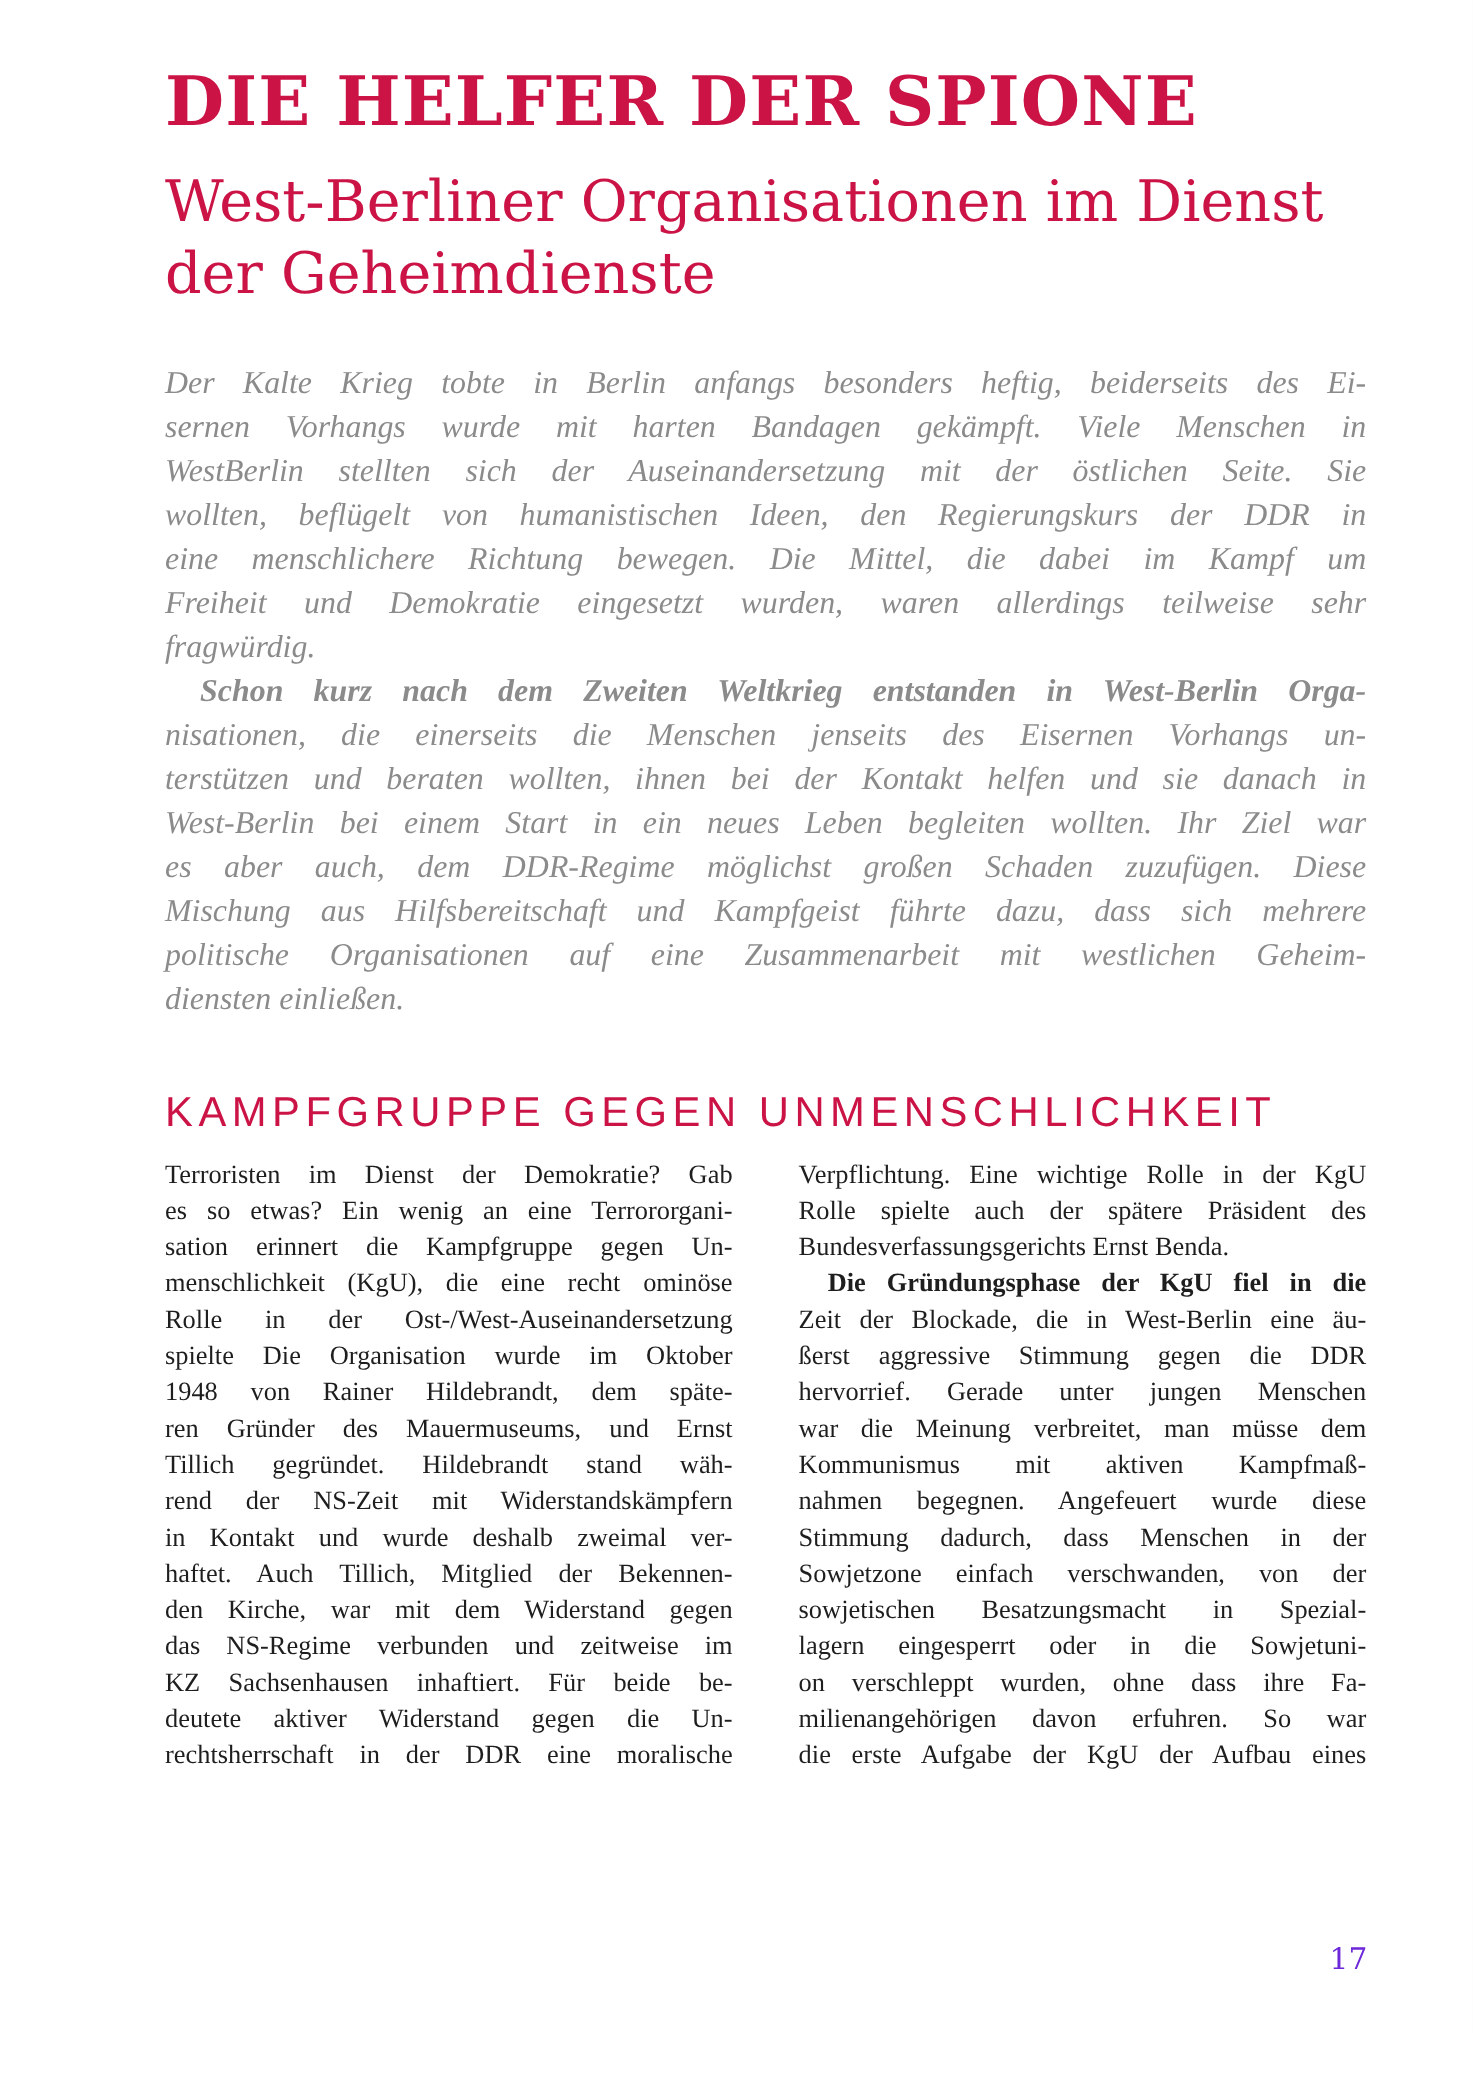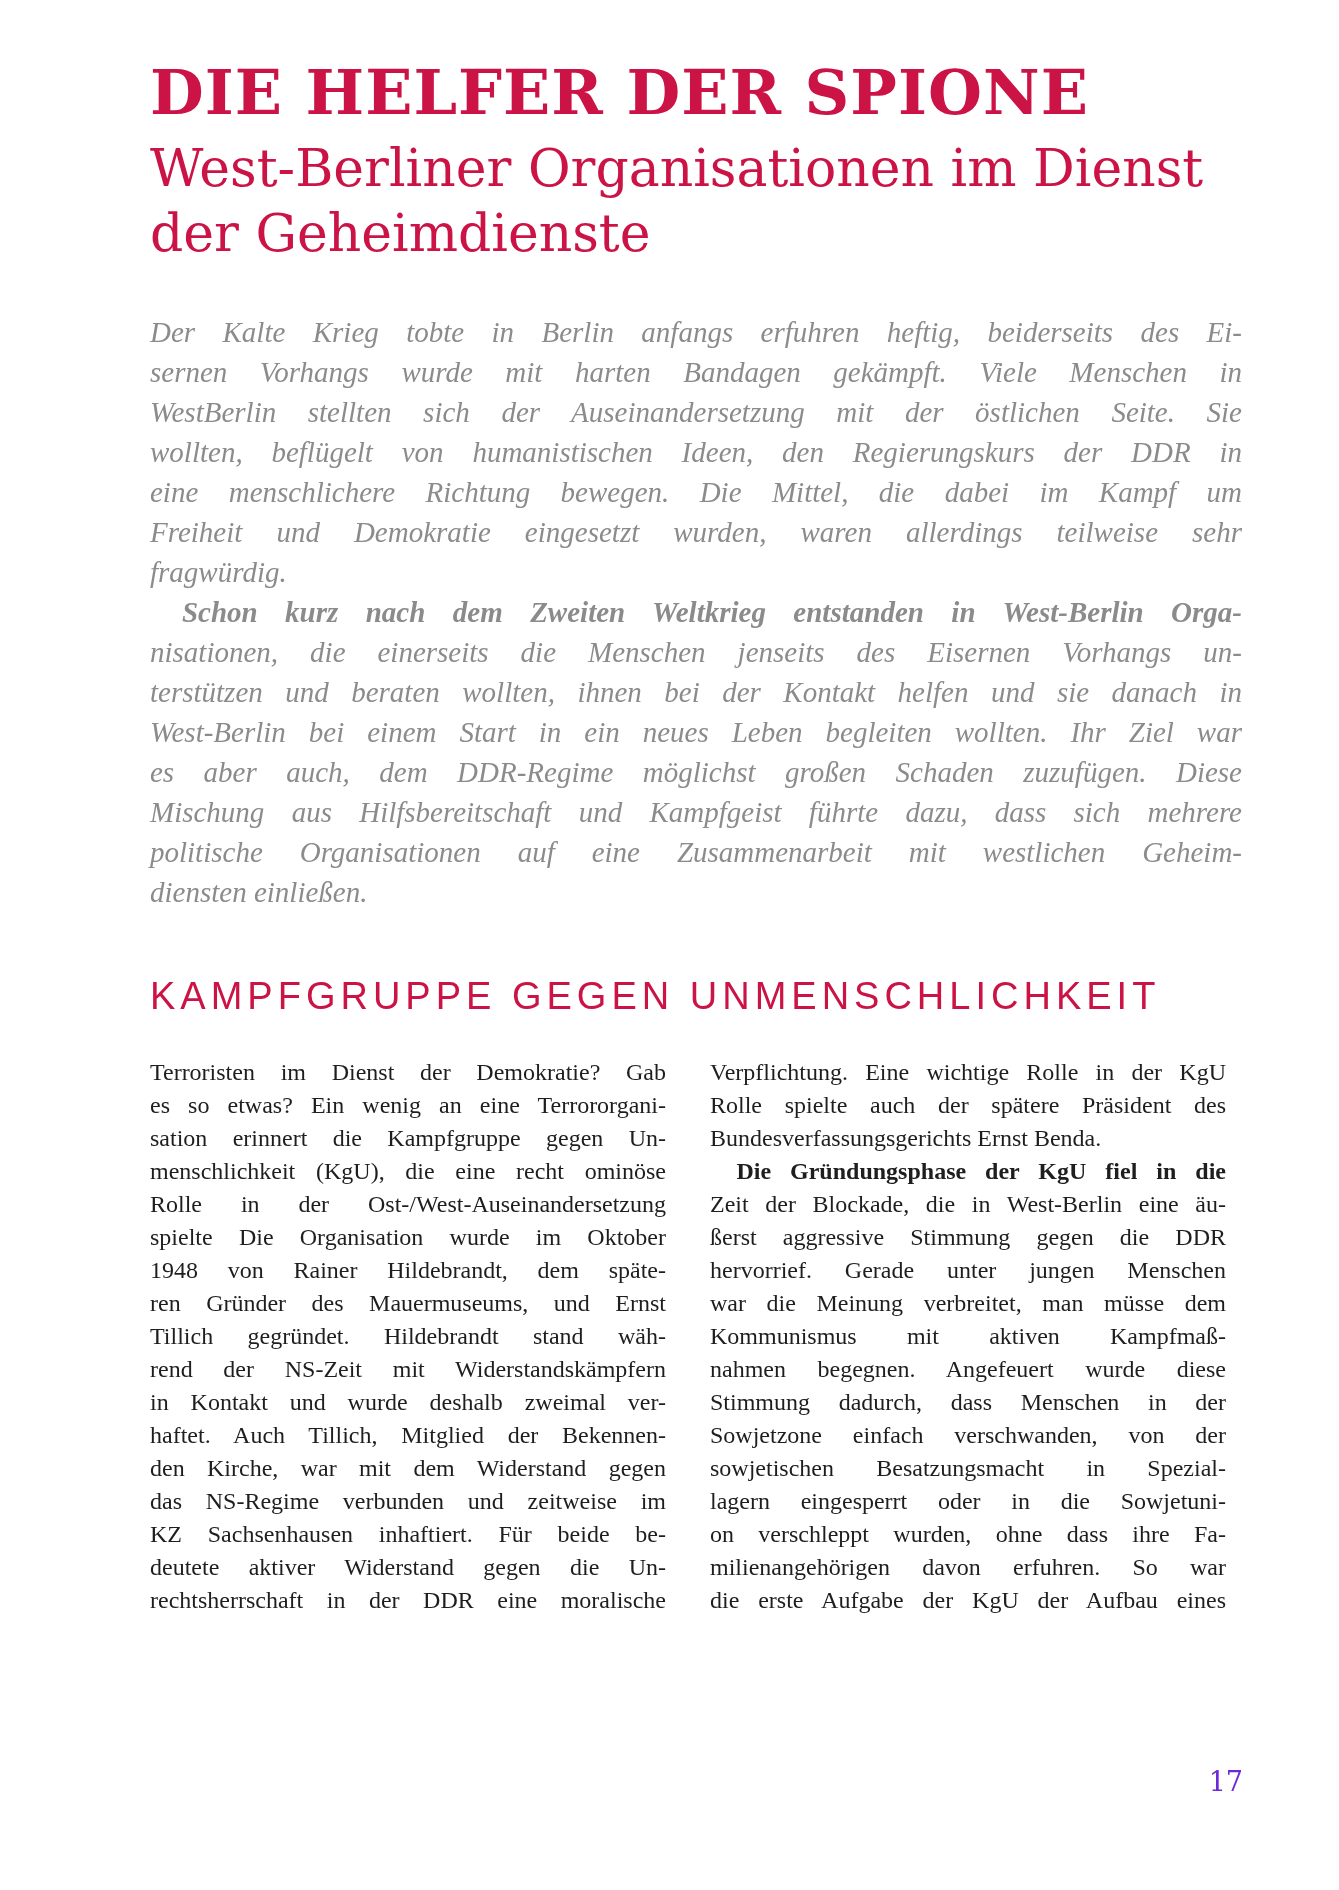--- a/index.html
+++ b/index.html
@@ -22,21 +22,21 @@
     margin: 0;
     padding-top: 60px;
     font-family: "DejaVu Serif", serif;
     font-weight: bold;
     font-size: 62px;
     line-height: 66px;
     letter-spacing: 1px;
     color: var(--accent, #cb1346);
   }
   .subtitle {
-    margin-top: 10px;
+    margin-top: 26px;
     font-family: "DejaVu Serif", serif;
     font-weight: normal;
     font-size: 52px;
     line-height: 65px;
     color: var(--accent, #cb1346);
   }
   .intro {
     margin-top: 46px;
     font-family: "Liberation Serif", serif;
     font-style: italic;
@@ -55,23 +55,23 @@
     margin: 0;
     margin-top: 64px;
     font-family: Liberation Sans, sans-serif;
     font-weight: 400;
     font-size: 38px;
     line-height: 40px;
     letter-spacing: 5px;
     color: var(--accent, #cb1346);
   }
   .columns {
-    margin-top: 40px;
+    margin-top: 20px;
     display: flex;
-    gap: 44px;
+    gap: 60px;
   }
   .col {
     width: 516px;
     font-family: "Liberation Serif", serif;
     font-size: 24px;
     line-height: 33px;
     color: var(--body-black, #1e1e1e);
   }
   .page-number {
     position: absolute;
@@ -89,21 +89,21 @@
   <div class="content">
 
     <h1 class="chapter-title">DIE HELFER DER SPIONE</h1>
 
     <div class="subtitle">
         <div>West-Berliner Organisationen im Dienst</div>
         <div>der Geheimdienste</div>
       </div>
 
     <div class="intro">
-        <div class="line">Der Kalte Krieg tobte in Berlin anfangs erfuhren heftig, beiderseits des Ei-</div>
+        <div class="line">Der Kalte Krieg tobte in Berlin anfangs besonders heftig, beiderseits des Ei-</div>
         <div class="line">sernen Vorhangs wurde mit harten Bandagen gekämpft. Viele Menschen in</div>
         <div class="line">WestBerlin stellten sich der Auseinandersetzung mit der östlichen Seite. Sie</div>
         <div class="line">wollten, beflügelt von humanistischen Ideen, den Regierungskurs der DDR in</div>
         <div class="line">eine menschlichere Richtung bewegen. Die Mittel, die dabei im Kampf um</div>
         <div class="line">Freiheit und Demokratie eingesetzt wurden, waren allerdings teilweise sehr</div>
         <div class="line para-end">fragwürdig.</div>
         <div class="line indent">Schon kurz nach dem Zweiten Weltkrieg entstanden in West-Berlin Orga-</div>
         <div class="line">nisationen, die einerseits die Menschen jenseits des Eisernen Vorhangs un-</div>
         <div class="line">terstützen und beraten wollten, ihnen bei der Kontakt helfen und sie danach in</div>
         <div class="line">West-Berlin bei einem Start in ein neues Leben begleiten wollten. Ihr Ziel war</div>

